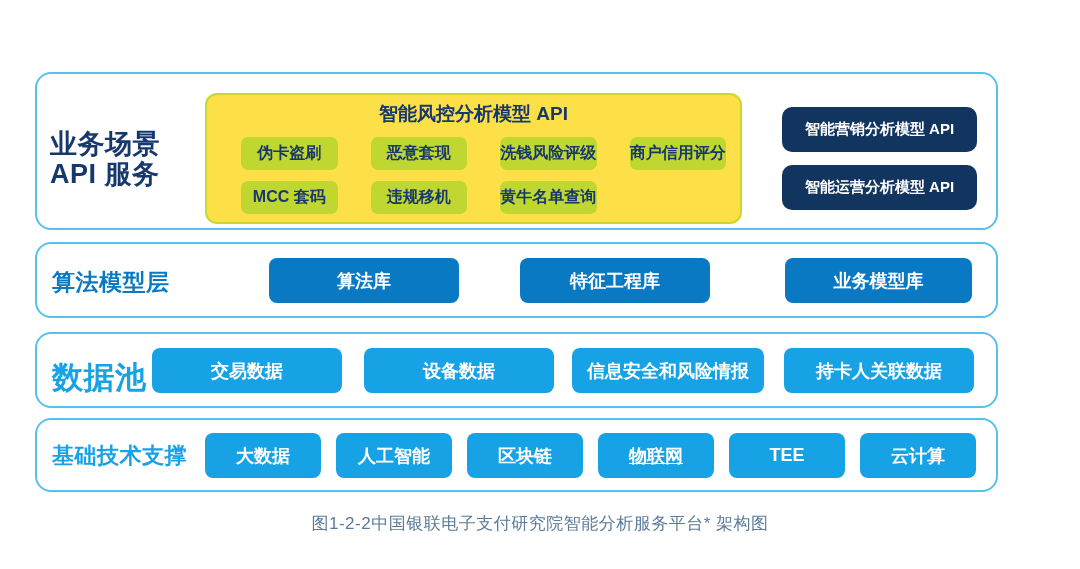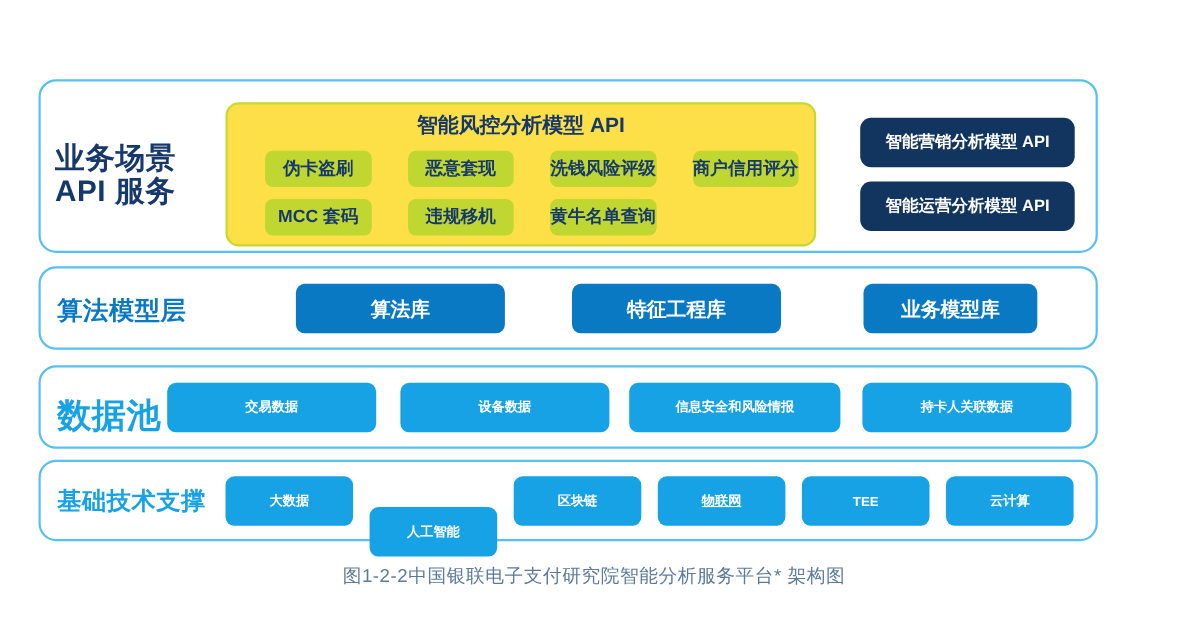--- a/index.html
+++ b/index.html
@@ -53,34 +53,34 @@
   }
   #navy-marketing { top:33px; }
   #navy-operation { top:91px; }
 
   .blue-btn {
     position:absolute; height:45px; border-radius:8px;
     display:flex; align-items:center; justify-content:center;
     color:#ffffff; font-weight:bold; white-space:nowrap;
   }
   .mid  { background:var(--mid_blue,#0a79c4);  font-size:18px; }
-  .lite { background:var(--light_blue,#16a2e4); font-size:12px; }
+  .lite { background:var(--light_blue,#16a2e4); font-size:18px; }
 
   
   #alg-0 { left:232px; top:14px; width:190px; }
   #alg-1 { left:483px; top:14px; width:190px; }
-  #alg-2 { left:748px; top:14px; width:158px; }
+  #alg-2 { left:748px; top:14px; width:187px; }
   
   #dat-0 { left:115px; top:14px; width:190px; }
   #dat-1 { left:327px; top:14px; width:190px; }
   #dat-2 { left:535px; top:14px; width:192px; }
   #dat-3 { left:747px; top:14px; width:190px; }
   
   #tec-0 { left:168px; top:13px; width:116px; }
-  #tec-1 { left:299px; top:13px; width:116px;margin-top:28px; }
+  #tec-1 { left:299px; top:13px; width:116px; }
   #tec-2 { left:430px; top:13px; width:116px; }
   #tec-3 { left:561px; top:13px; width:116px;text-decoration:underline; }
   #tec-4 { left:692px; top:13px; width:116px; }
   #tec-5 { left:823px; top:13px; width:116px; }
 
   .caption {
     position:absolute; left:0; right:0; top:512px; text-align:center;
     font-size:17px; color:var(--caption_color,#5b7b99); letter-spacing:.5px;
   }
 </style>

